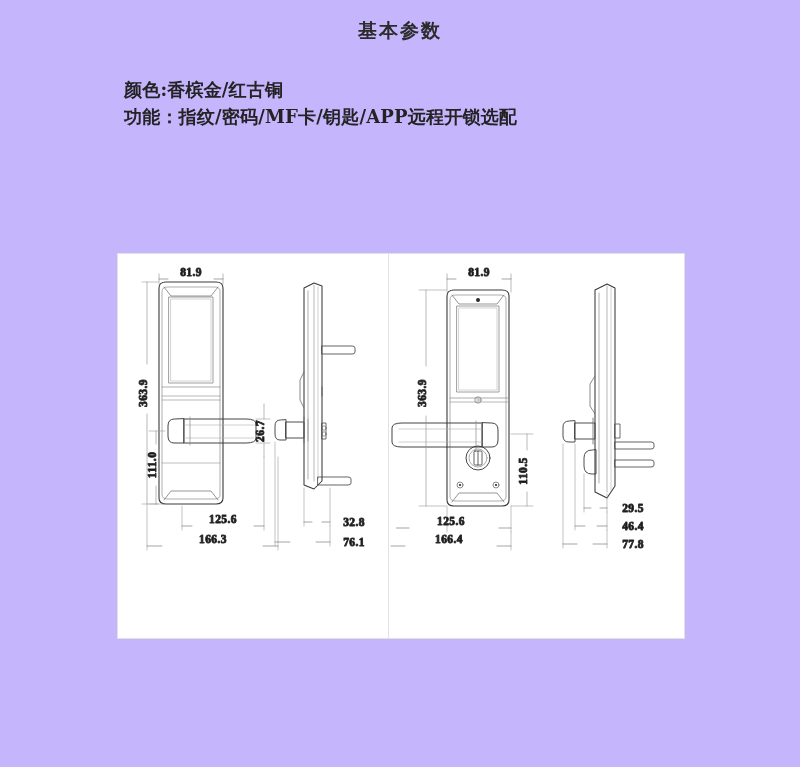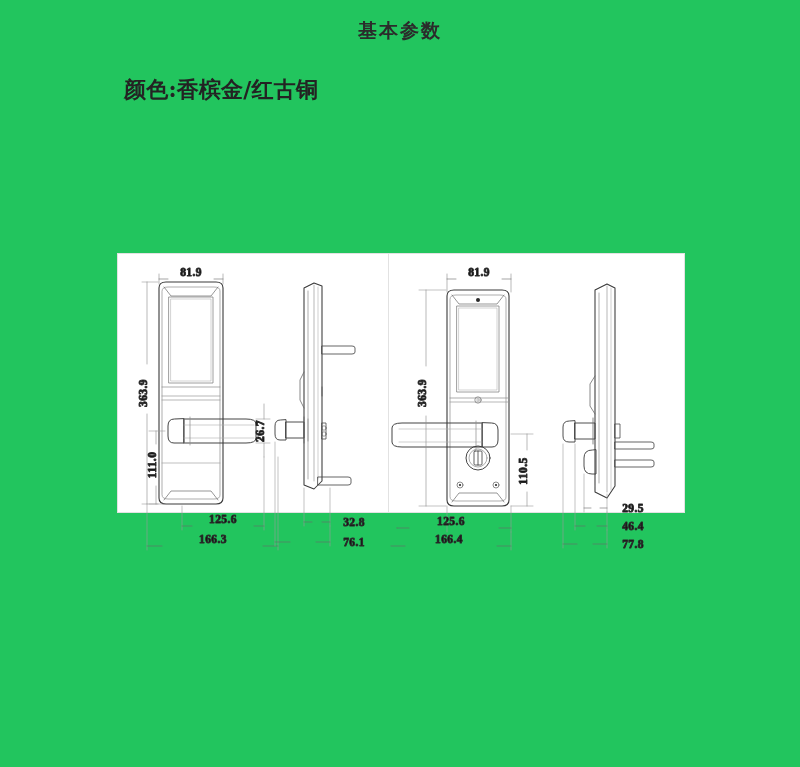--- a/index.html
+++ b/index.html
@@ -14,21 +14,21 @@
     position: relative;
     font-family: "Liberation Serif", "DejaVu Serif", serif;
     color: #1a1a1a;
     overflow: hidden;
   }
   #page {
     position: absolute;
     left: 0; top: 0;
     width: 800px;
     height: 767px;
-    background: #22c55e;
+    background: #c4b5fd;
   }
   
   .doc-title {
     position: absolute;
     left: 0;
     top: 18px;
     width: 800px;
     text-align: center;
     font-size: 19px;
     letter-spacing: 2px;
@@ -37,35 +37,35 @@
     font-family: "DejaVu Serif", "Liberation Serif", serif;
   }
   
   .spec-list {
     position: absolute;
     left: 124px;
     top: 76px;
     width: 600px;
   }
   .spec-line {
-    font-size: 22px;
+    font-size: 18px;
     line-height: 27px;
     color: #232323;
     white-space: nowrap;
     font-family: "DejaVu Serif", "Liberation Serif", serif;
     font-weight: 600;
     letter-spacing: 0.2px;
   }
   
   .drawings {
     position: absolute;
     left: 117px;
     top: 253px;
     width: 568px;
-    height: 260px;
+    height: 386px;
     border: 1px solid #e2e2e2;
     box-sizing: border-box;
     background: #ffffff;
   }
   .panel {
     position: absolute;
     top: 0;
     height: 100%;
   }
   .panel-left  { left: 0;     width: 270px; }
@@ -84,20 +84,21 @@
 </style>
 </head>
 <body>
 
 <div id="page">
 
   <div class="doc-title">基本参数</div>
 
   <div class="spec-list">
     <div class="spec-line">颜色:香槟金/红古铜</div>
+    <div class="spec-line">功能：指纹/密码/MF卡/钥匙/APP远程开锁选配</div>
   </div>
 
   <div class="drawings">
 
     <div class="panel panel-left">
       <svg class="svg-fig" width="270" height="342" viewBox="0 0 270 342" xmlns="http://www.w3.org/2000/svg">
         <g fill="none" stroke="#2a2a2a" stroke-width="0.9" stroke-linejoin="round" stroke-linecap="round">
 
           <path d="M41 34 q0 -6 7 -6 h50 q7 0 7 6 v210 v0 q0 6 -7 6 h-50 q-7 0 -7 -6 z" stroke="#3a3a3a" stroke-width="1.1"></path>
 

